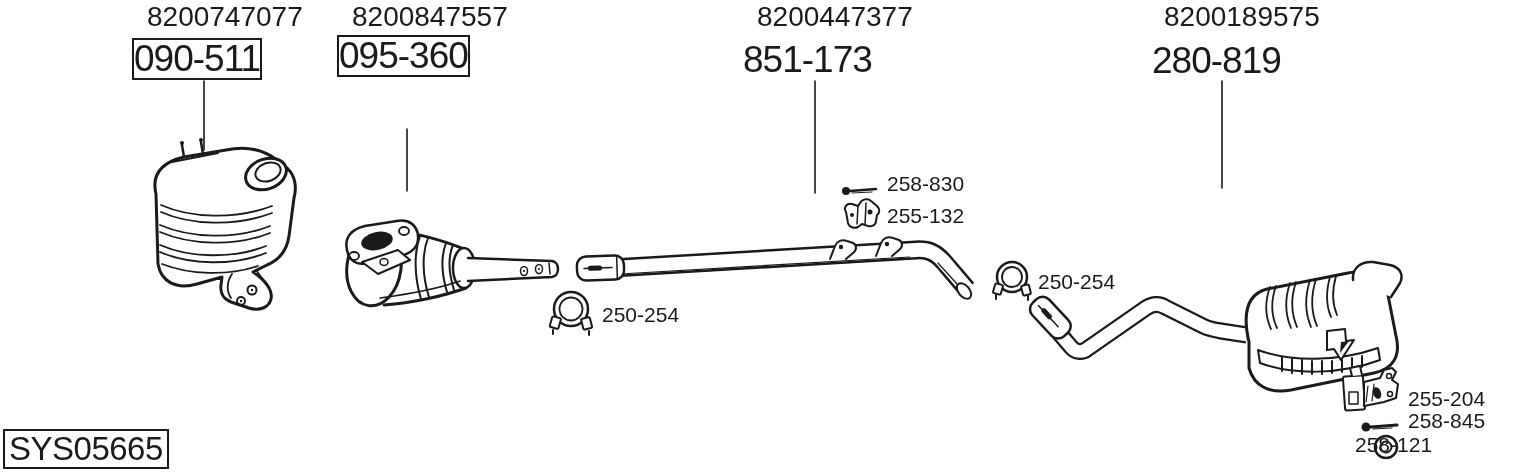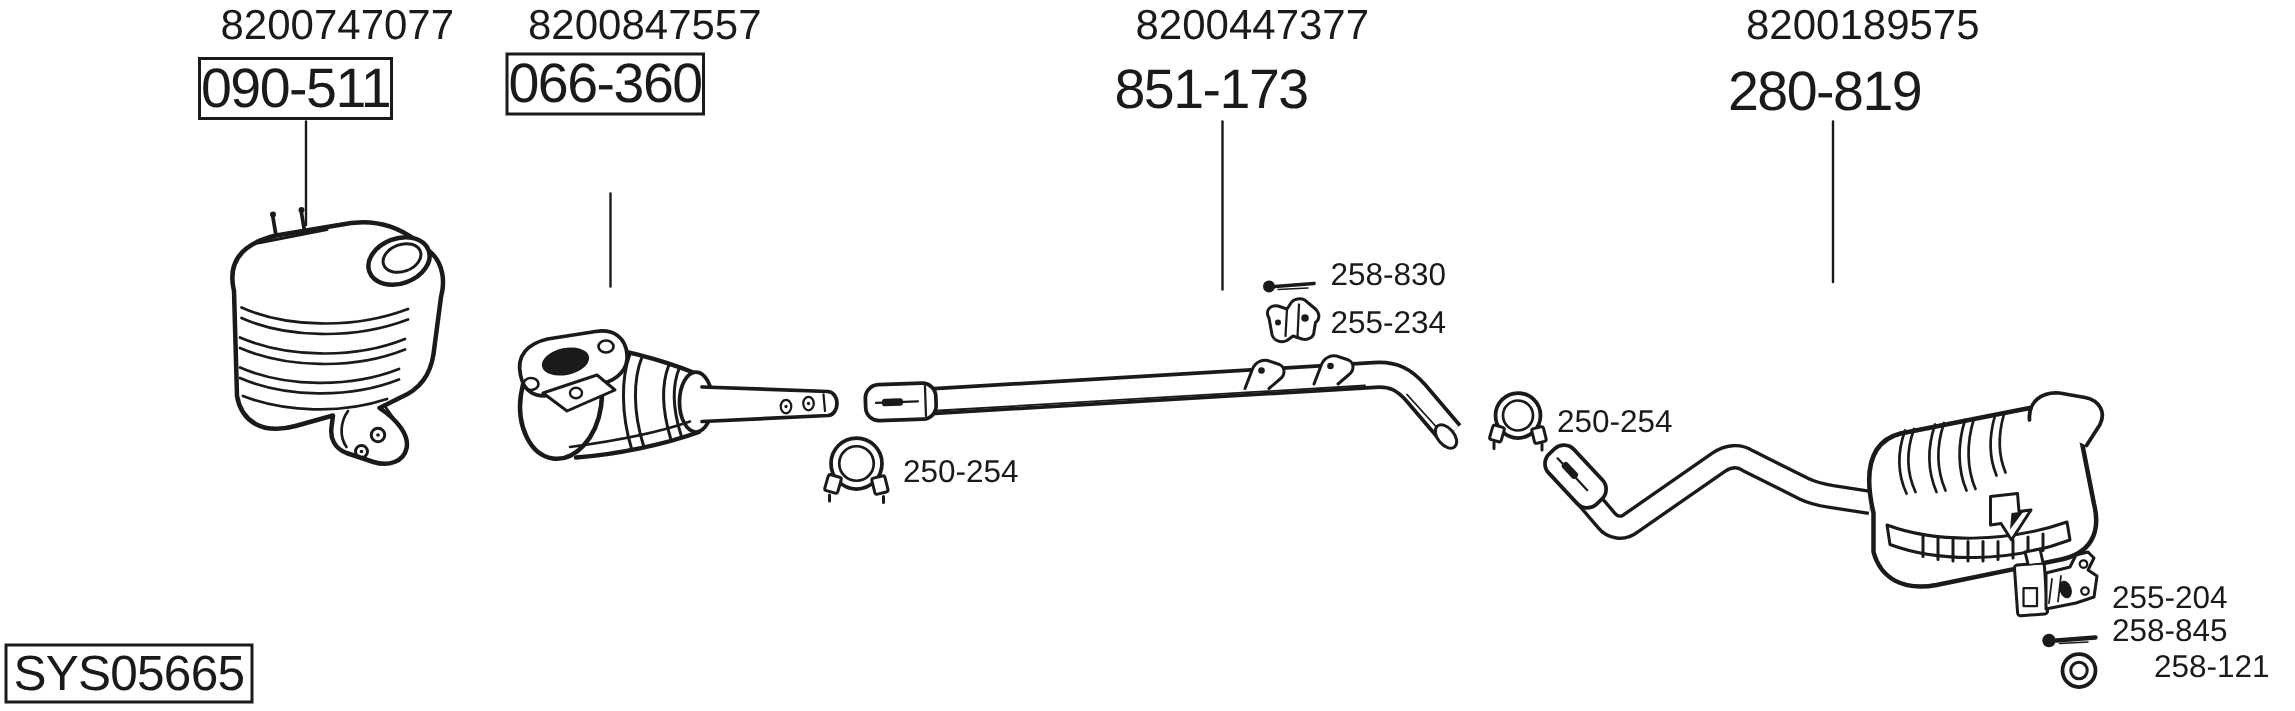--- a/index.html
+++ b/index.html
@@ -28,21 +28,21 @@
   .l-box2{left:337px;top:35px;}
   .l-box3{left:333px;top:84px;}
   .l-big1{left:743px;top:41px;}
   .l-big2{left:1152px;top:42px;}
   .l-c1{left:887px;top:172px;}
   .l-c2{left:887px;top:204px;}
   .l-c3{left:602px;top:303px;}
   .l-c4{left:1038px;top:270px;}
   .l-c5{left:1408px;top:387px;}
   .l-c6{left:1408px;top:409px;}
-  .l-c7{left:1436px;top:433px;}
+  .l-c7{left:1355px;top:433px;}
   .l-sys{left:3px;top:429px;}
 </style>
 </head>
 <body>
 
 <div class="stage">
 
   <svg class="svg-layer" width="1530" height="474" viewBox="0 0 1530 474">
     <g stroke="#1a1a1a" fill="none" stroke-width="2.5" stroke-linecap="round" stroke-linejoin="round">
 
@@ -203,27 +203,27 @@
       </g>
     </g>
   </svg>
 
   <div class="label oem l-oem1">8200747077</div>
   <div class="label oem l-oem2">8200847557</div>
   <div class="label oem l-oem3">8200447377</div>
   <div class="label oem l-oem4">8200189575</div>
 
   <div class="label part-box l-box1">090-511</div>
-  <div class="label part-box l-box2">066-360</div>
+  <div class="label part-box l-box2">095-360</div>
 
   <div class="label part-big l-big1">851-173</div>
   <div class="label part-big l-big2">280-819</div>
 
   <div class="label callout l-c1">258-830</div>
-  <div class="label callout l-c2">255-234</div>
+  <div class="label callout l-c2">255-132</div>
   <div class="label callout l-c3">250-254</div>
   <div class="label callout l-c4">250-254</div>
   <div class="label callout l-c5">255-204</div>
   <div class="label callout l-c6">258-845</div>
   <div class="label callout l-c7">258-121</div>
 
   <div class="label sys-box l-sys">SYS05665</div>
 </div>
 
 </body></html>

